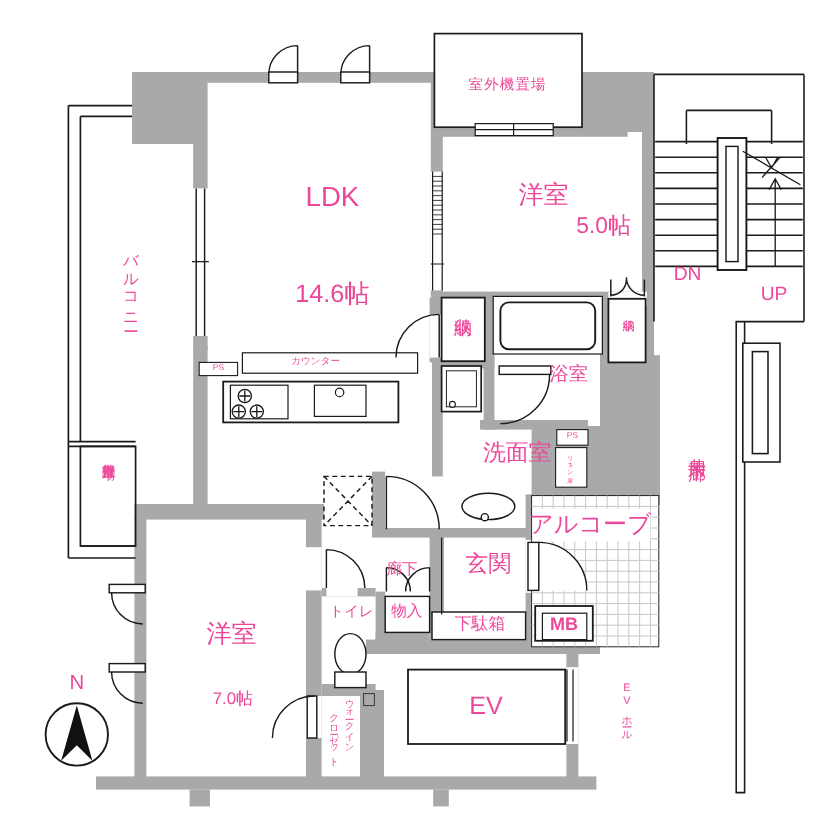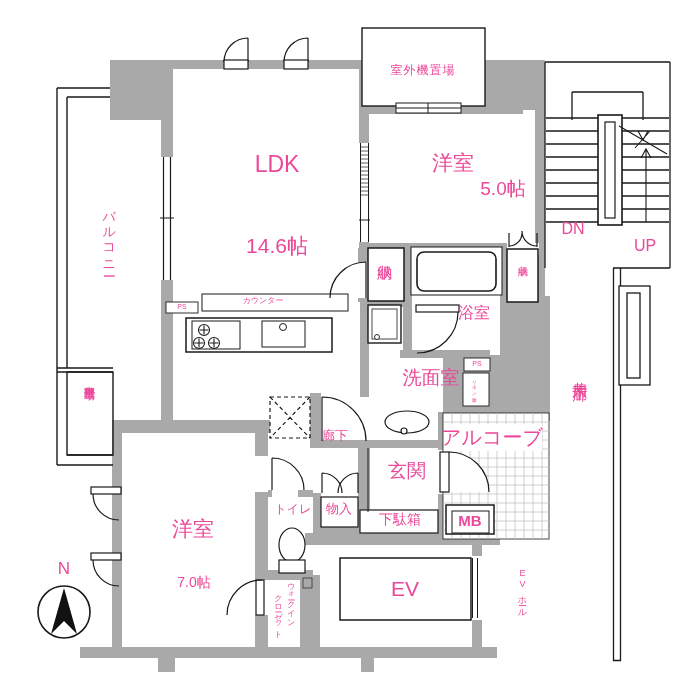--- a/index.html
+++ b/index.html
@@ -223,21 +223,21 @@
   <div class="lbl c" style="left:193px;top:518px;font-size:21px;">洋室</div>
   <div class="lbl c" style="left:194px;top:575px;font-size:14px;">7.0帖</div>
 
   <div class="lbl v" style="left:102px;top:202px;font-size:13px;letter-spacing:2px;">バルコニー</div>
 
   <div class="lbl c" style="left:423px;top:64px;font-size:12px;letter-spacing:1px;">室外機置場</div>
   <div class="lbl v" style="left:83px;top:377px;font-size:11px;letter-spacing:1px;">室外機置場</div>
 
   <div class="lbl c" style="left:474px;top:305px;font-size:16px;">浴室</div>
   <div class="lbl c" style="left:431px;top:368px;font-size:19px;">洗面室</div>
-  <div class="lbl c" style="left:335px;top:429px;font-size:13px;">廊下</div>
+  <div class="lbl c" style="left:335px;top:467px;font-size:13px;">廊下</div>
   <div class="lbl c" style="left:293px;top:503px;font-size:12px;">トイレ</div>
   <div class="lbl c" style="left:339px;top:502px;font-size:13px;">物入</div>
   <div class="lbl c" style="left:407px;top:461px;font-size:19px;">玄関</div>
   <div class="lbl c" style="left:400px;top:512px;font-size:14px;">下駄箱</div>
   <div class="lbl c" style="left:492px;top:427px;font-size:20px;">アルコーブ</div>
 
   <div class="lbl v" style="left:377px;top:253px;font-size:15px;">収納</div>
   <div class="lbl v" style="left:517px;top:258px;font-size:10px;">収納</div>
 
   <div class="lbl c" style="left:470px;top:513px;font-size:15px;font-weight:bold;">MB</div>

